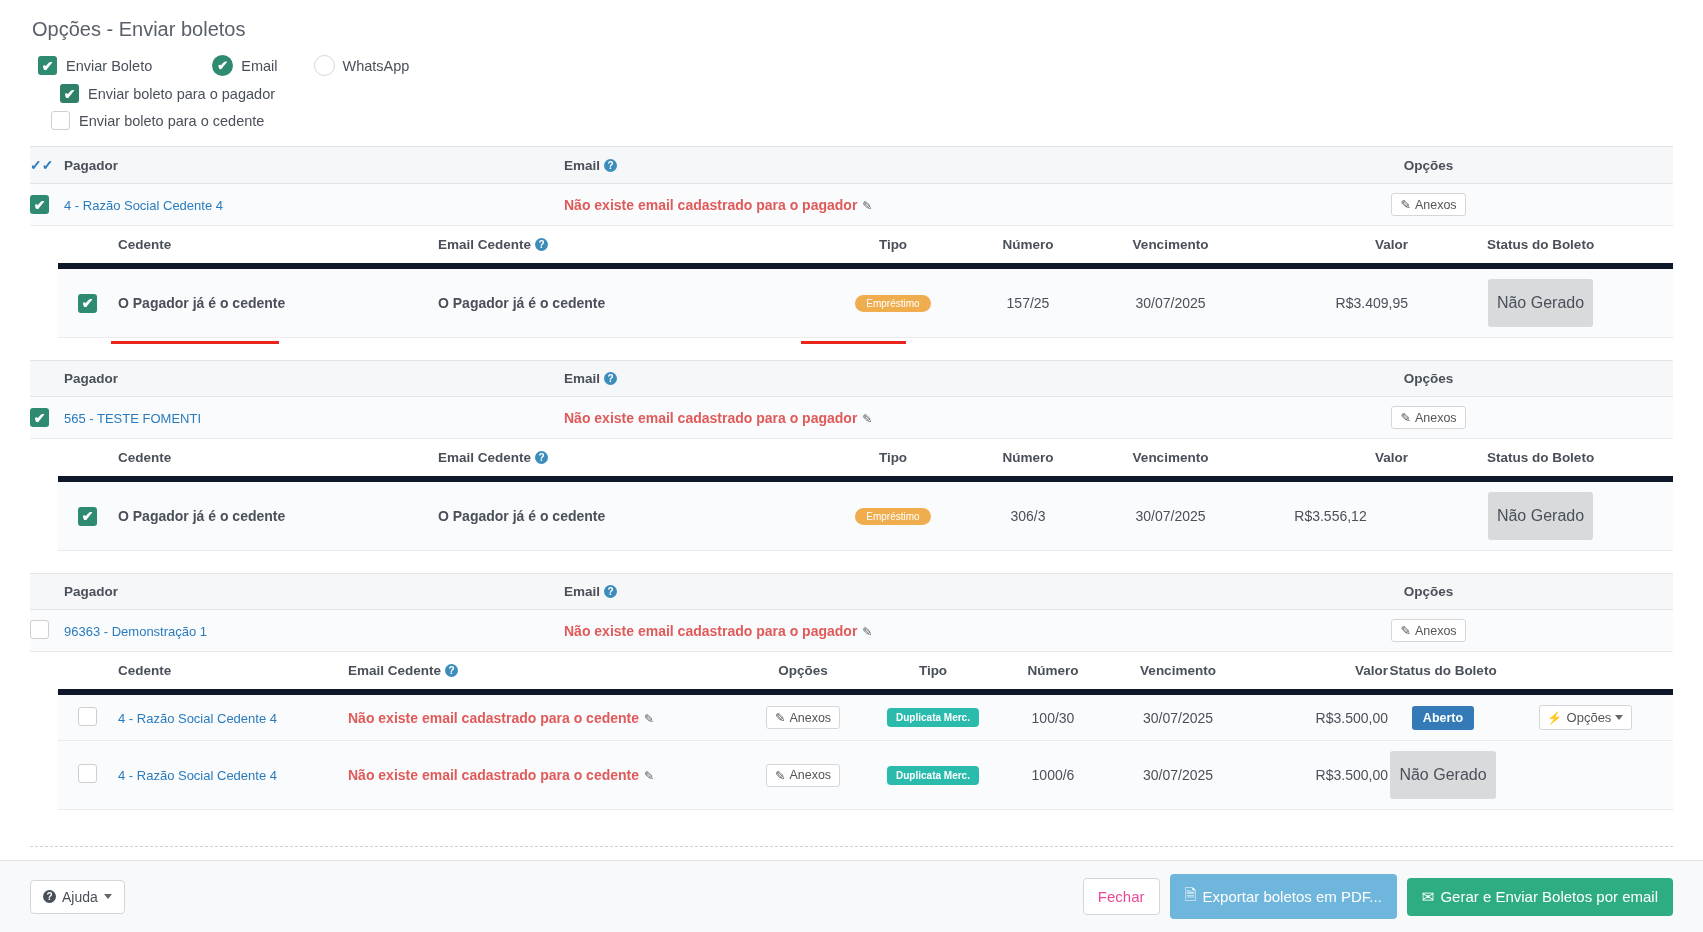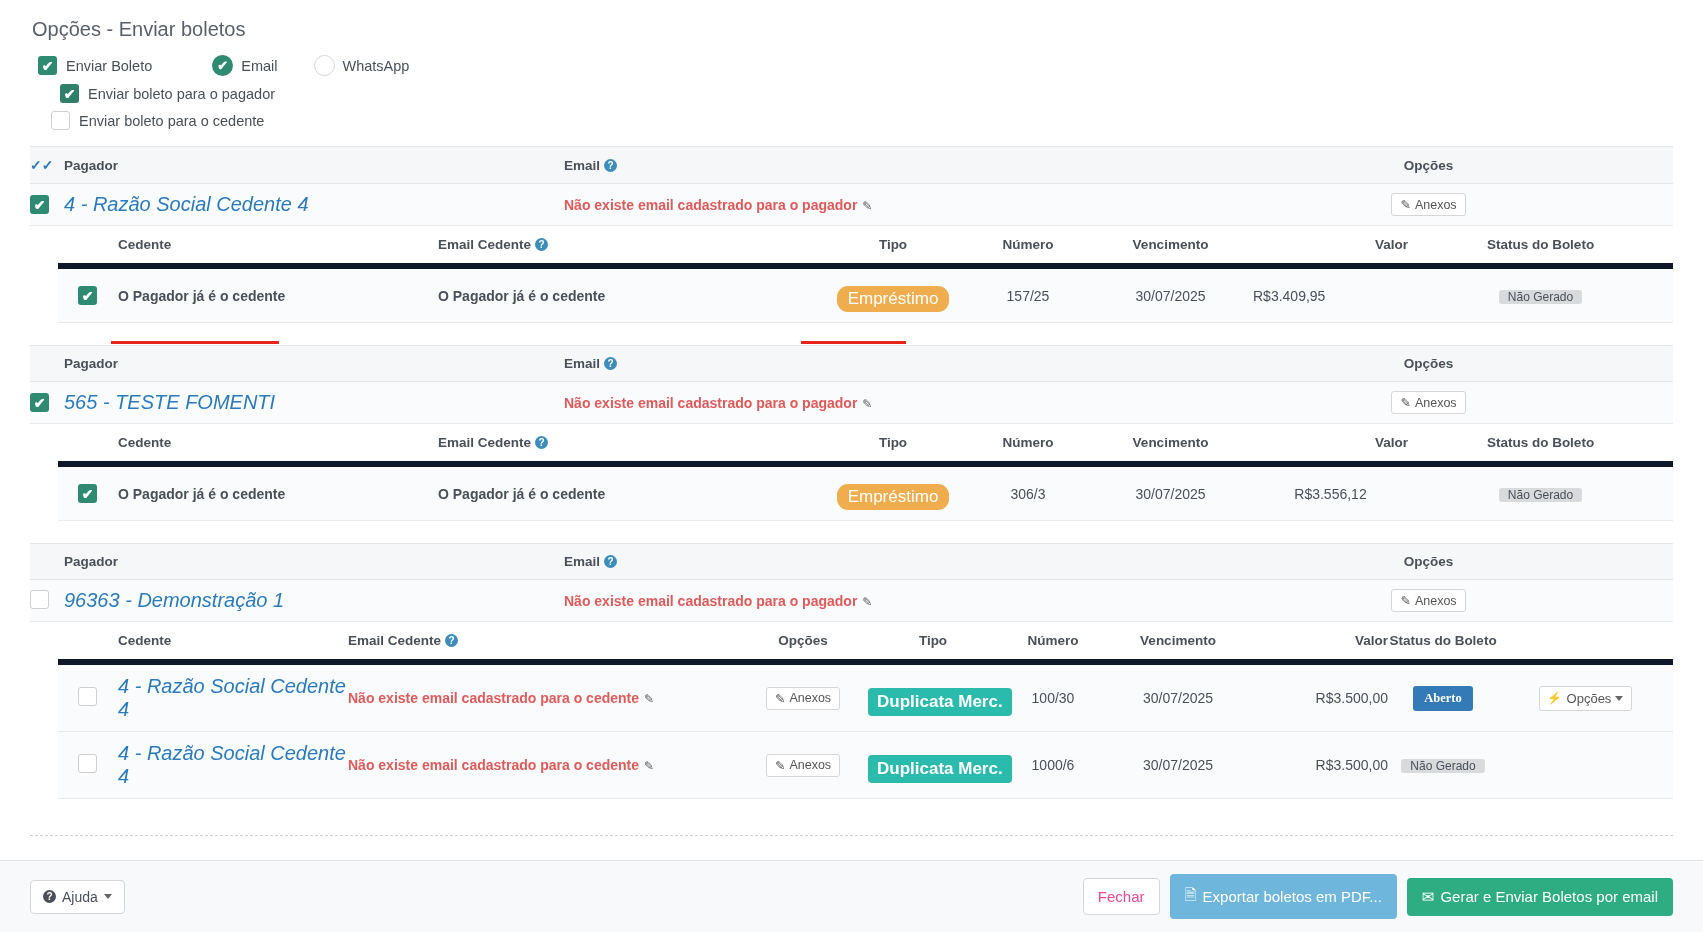--- a/index.html
+++ b/index.html
@@ -65,21 +65,21 @@
     border-top:1px solid #e2e4e6;
     border-bottom:1px solid #e2e4e6;
     font-size:13.5px; font-weight:bold; color:#4a5059;
     text-align:left; padding:10px 0;
   }
   .pg-row td {
     background:#fafbfc;
     border-bottom:1px solid #e8eaec;
     padding:9px 0; font-size:14px; vertical-align:middle;
   }
-  .pg-link { color:#2a7bbd; font-size:20px; cursor:pointer;font-style:italic; }
+  .pg-link { color:#2a7bbd; font-size:13px; cursor:pointer; }
   .err { color:#e05a5a; font-size:14px;font-weight:bold; }
   .pencil { margin-left:5px; font-size:12px; color:#555; cursor:pointer; }
 
   .help-i {
     display:inline-block; width:13px; height:13px; border-radius:50%;
     background:#3c8dbc; color:#fff; font-size:10px; line-height:13px;
     text-align:center; font-weight:bold; margin-left:4px; vertical-align:1px;
   }
 
   .anexos {
@@ -96,30 +96,30 @@
     padding:11px 0;
   }
   .sub-row td {
     background:#fafbfc; border-bottom:1px solid #e8eaec;
     padding:10px 0; font-size:14px; color:#4a5059;
   }
   .sub-row td.bold { font-weight:bold; }
 
   .badge {
     display:inline-block; border-radius:11px; padding:3px 11px;
-    font-size:17px; color:#fff; white-space:nowrap;margin-top:7px;
+    font-size:10px; color:#fff; white-space:nowrap;
   }
   .badge.emprestimo { background:#f0ad4e; }
   .badge.duplicata { background:#2bbbad; border-radius:4px; padding:4px 9px; font-weight:bold; }
 
   .status {
-    display:inline-block; border-radius:3px; padding:0 9px; font-size:12px;
+    display:inline-block; border-radius:3px; padding:15px 9px; font-size:16px;
   }
   .status.nao { background:#d8dadc; color:#4a5059; }
-  .status.aberto { background:#337ab7; color:#fff; font-weight:bold; font-size:12.5px; padding:5px 11px;font-family:Liberation Serif, serif; }
+  .status.aberto { background:#337ab7; color:#fff; font-weight:bold; font-size:12.5px; padding:5px 11px; }
 
   .opcoes-btn {
     display:inline-flex; align-items:center; gap:4px;
     border:1px solid #d4d6d8; border-radius:3px; background:#fff;
     font-size:13px; color:#555; padding:4px 8px; cursor:pointer;
   }
   .bolt { color:#f0ad4e; font-size:12px; }
 
   .dashed-sep { border-top:1px dashed #cfd2d5; margin:36px 30px 0 30px; }
 
@@ -241,21 +241,21 @@
             <tbody>
               <tr class="sub-row">
                 <td style="padding-left:20px"><span class="cb on">
                     <span class="tick">✔</span>
                   </span></td>
                 <td class="bold">O Pagador já é o cedente</td>
                 <td class="bold">O Pagador já é o cedente</td>
                 <td style="text-align:center"><span class="badge emprestimo">Empréstimo</span></td>
                 <td style="text-align:center">157/25</td>
                 <td style="text-align:center">30/07/2025</td>
-                <td style="">R$3.409,95</td>
+                <td style="text-align:right">R$3.409,95</td>
                 <td style="text-align:center"><span class="status nao">Não Gerado</span></td>
               </tr>
             </tbody>
           </table>
         </div>
         <div style="height:22px"></div>
       </div>
       <div class="group">
         <table>
           <colgroup>

